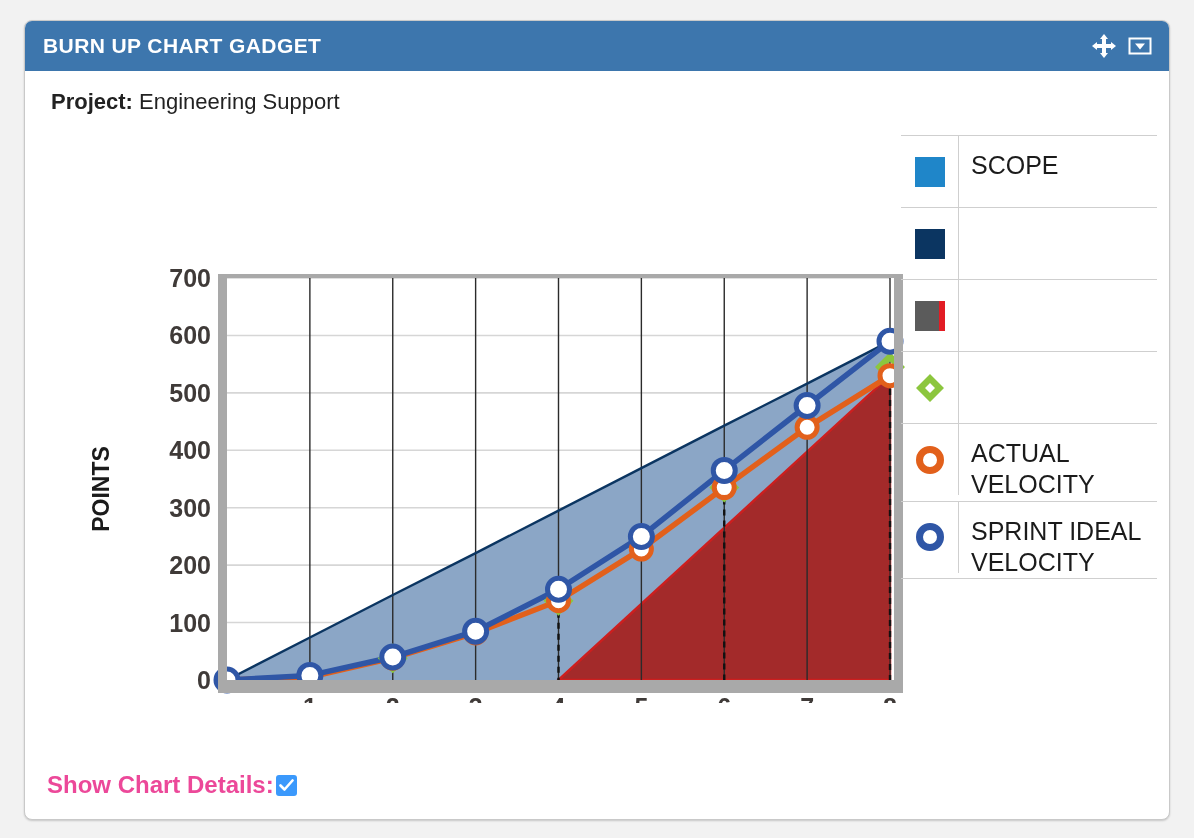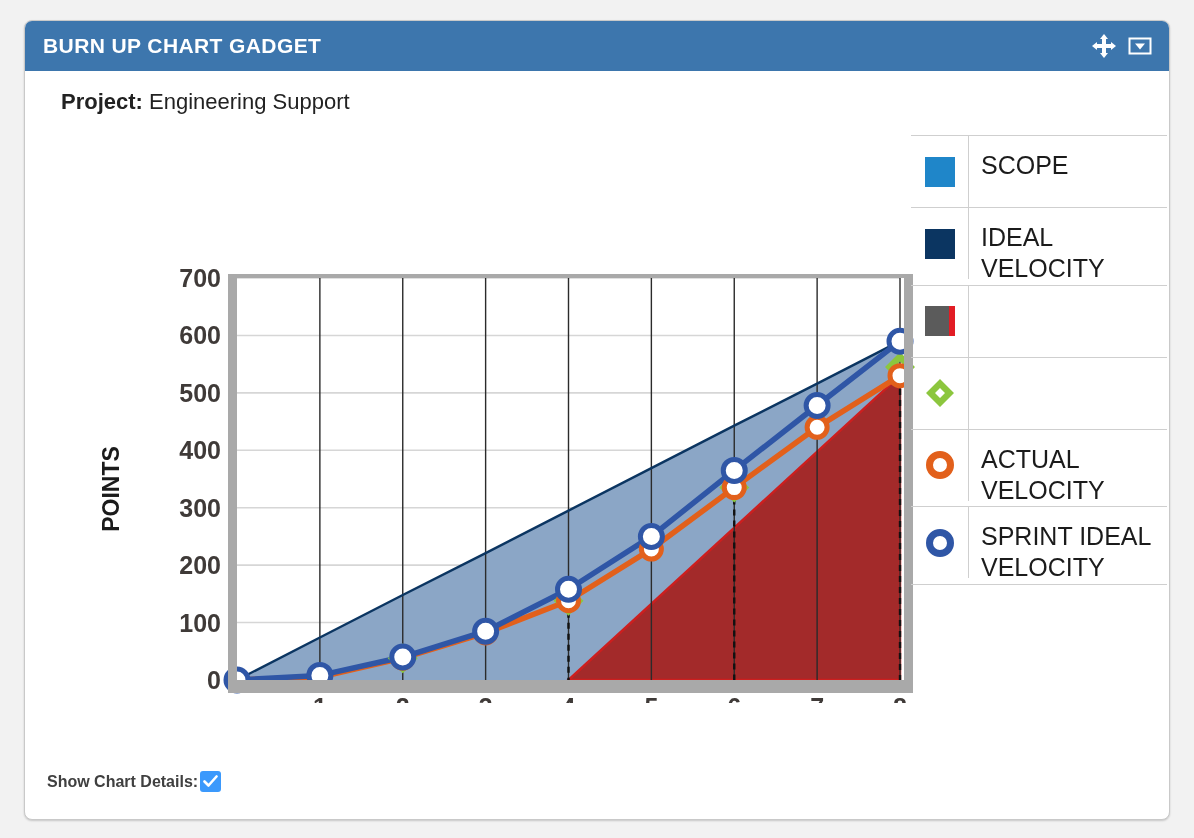--- a/index.html
+++ b/index.html
@@ -29,21 +29,21 @@
   }
   #gadget-title {
     color: #ffffff;
     font-size: 21px;
     font-weight: bold;
     letter-spacing: 0.4px;
     text-transform: uppercase;
   }
   #titlebar-actions { display: flex; align-items: center; gap: 10px; }
   .tb-icon { width: 26px; height: 26px; display: block; cursor: pointer; }
-  #body-area { position: relative; padding: 14px 18px 0 32px; height: 536px; }
+  #body-area { position: relative; padding: 14px 18px 0 22px; height: 536px; }
   #project-line {
     font-size: 22px; color: #222; margin: 4px 0 8px 4px;
   }
   #project-line .plabel { font-weight: bold; }
   #chart-wrap { position: relative; width: 1110px; height: 580px; }
   svg.chartsvg { position: absolute; left: 0; top: 0; }
 
   
   #legend {
     position: absolute;
@@ -67,21 +67,21 @@
     font-size: 25px; color: #1b1b1b;
     line-height: 1.25;
   }
   .sw { width: 32px; height: 32px; display: block; }
 
   
   #details-row {
     position: absolute; left: 22px; top: 700px;
     display: flex; align-items: center;
   }
-  #details-label { font-size: 16px; font-weight: bold; color: #404040; }
+  #details-label { font-size: 24px; font-weight: bold; color: #ec4899; }
   #details-check {
     width: 21px; height: 21px; margin-left: 2px;
     background: #3b99fc; border-radius: 3px;
     display: inline-flex; align-items: center; justify-content: center;
     cursor: pointer;
   }
 </style>
 </head>
 <body>
 
@@ -215,21 +215,20 @@
               </svg>
             </div>
             <div class="legend-label">SCOPE</div>
           </div>
           <div class="legend-row">
             <div class="legend-swatch-cell">
               <svg class="sw" width="32" height="32" viewBox="0 0 32 32">
                 <rect x="1" y="1" width="30" height="30" fill="#0b3561"></rect>
               </svg>
             </div>
-            <div class="legend-label">IDEAL VELOCITY</div>
           </div>
           <div class="legend-row">
             <div class="legend-swatch-cell">
               <svg class="sw" width="32" height="32" viewBox="0 0 32 32">
                 <rect x="1" y="1" width="24" height="30" fill="#5b5b5b"></rect>
                 <rect x="25" y="1" width="6" height="30" fill="#e21c24"></rect>
               </svg>
             </div>
           </div>
           <div class="legend-row">

